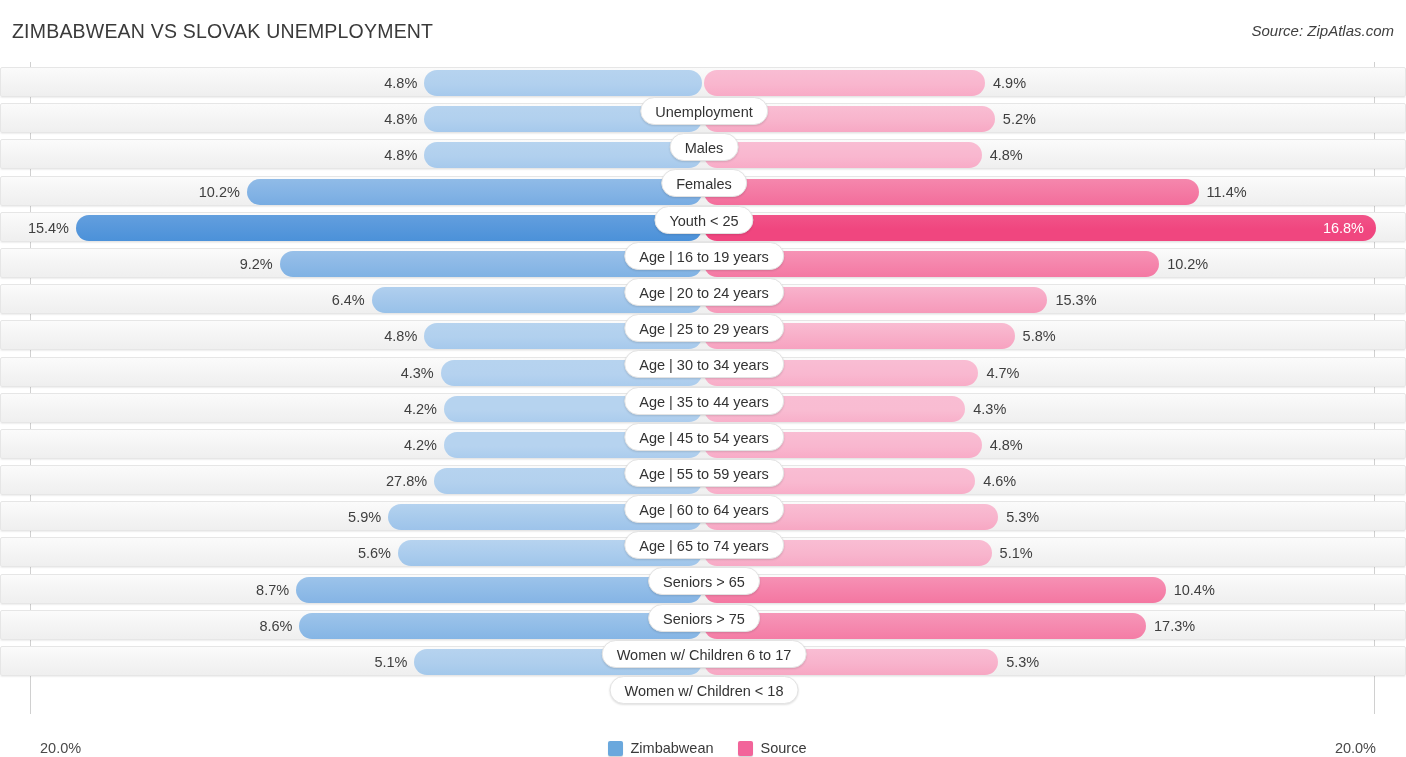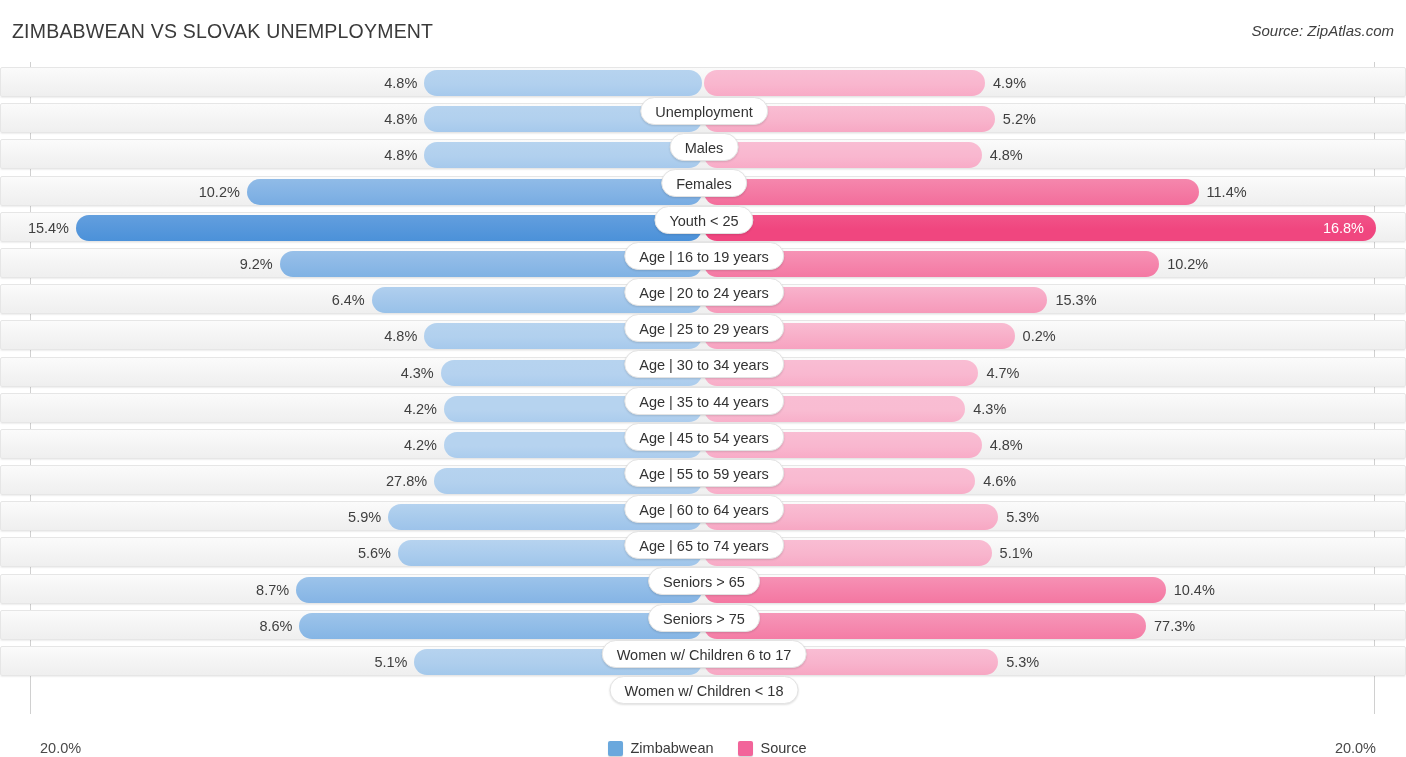--- a/index.html
+++ b/index.html
@@ -257,21 +257,21 @@
           <div class="center-pill">Age | 25 to 29 years</div>
         </div>
         <div class="row">
           <div class="half half-left">
             <div class="bar bar-left" style="width: 277.714px; background: linear-gradient(rgb(182, 211, 239) 0%, rgb(177, 208, 238) 55%, rgb(166, 201, 236) 100%);">
               <div class="val val-left">4.8%</div>
             </div>
           </div>
           <div class="half half-right">
             <div class="bar bar-right" style="width: 310.571px; background: linear-gradient(rgb(249, 188, 210) 0%, rgb(248, 174, 200) 55%, rgb(247, 162, 192) 100%);">
-              <div class="val val-right">0.2%</div>
+              <div class="val val-right">5.8%</div>
             </div>
           </div>
           <div class="center-pill">Age | 30 to 34 years</div>
         </div>
         <div class="row">
           <div class="half half-left">
             <div class="bar bar-left" style="width: 261.286px; background: linear-gradient(rgb(182, 211, 239) 0%, rgb(181, 210, 239) 55%, rgb(170, 204, 237) 100%);">
               <div class="val val-left">4.3%</div>
             </div>
           </div>
@@ -361,21 +361,21 @@
           <div class="center-pill">Seniors &gt; 75</div>
         </div>
         <div class="row">
           <div class="half half-left">
             <div class="bar bar-left" style="width: 402.571px; background: linear-gradient(rgb(157, 196, 234) 0%, rgb(144, 188, 231) 55%, rgb(133, 181, 229) 100%);">
               <div class="val val-left">8.6%</div>
             </div>
           </div>
           <div class="half half-right">
             <div class="bar bar-right" style="width: 442px; background: linear-gradient(rgb(246, 150, 184) 0%, rgb(245, 136, 174) 55%, rgb(244, 124, 165) 100%);">
-              <div class="val val-right">77.3%</div>
+              <div class="val val-right">17.3%</div>
             </div>
           </div>
           <div class="center-pill">Women w/ Children 6 to 17</div>
         </div>
         <div class="row">
           <div class="half half-left">
             <div class="bar bar-left" style="width: 287.571px; background: linear-gradient(rgb(182, 211, 239) 0%, rgb(174, 206, 237) 55%, rgb(163, 200, 235) 100%);">
               <div class="val val-left">5.1%</div>
             </div>
           </div>

